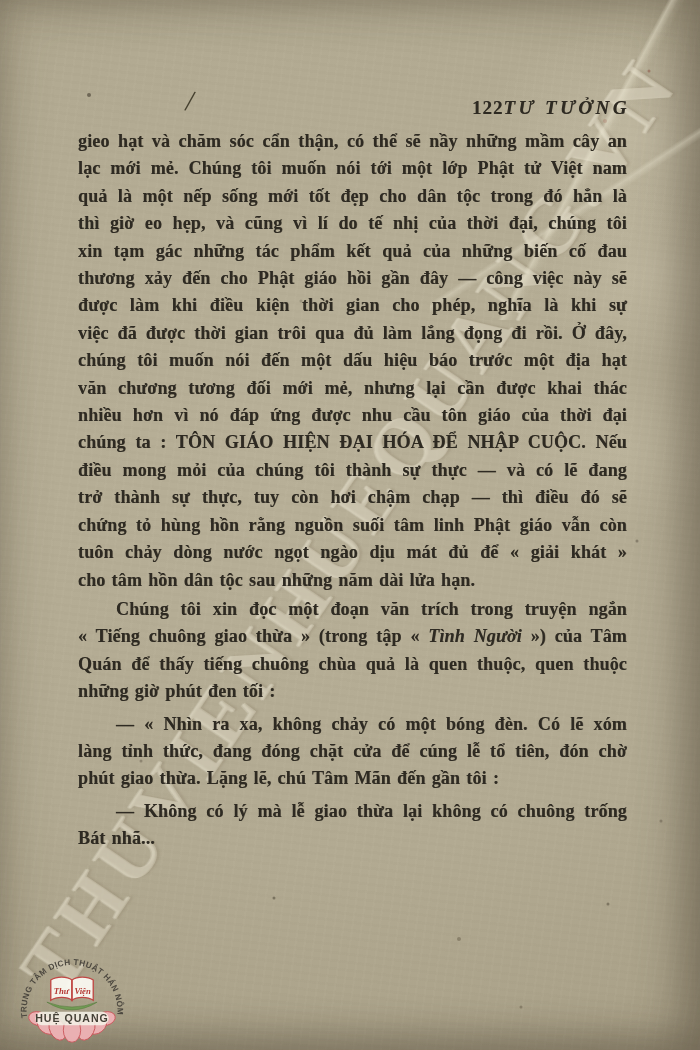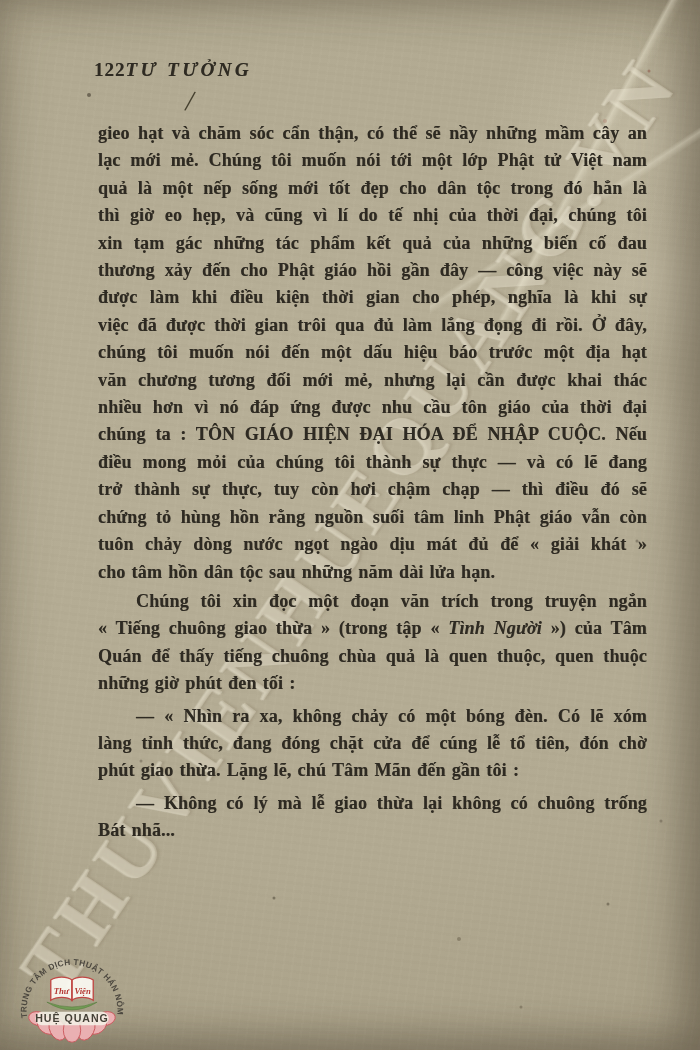--- a/index.html
+++ b/index.html
@@ -37,36 +37,35 @@
     background:transparent;
     box-shadow:
       88px 94px 0 1px rgba(55,48,36,0.55), 273px 897px 0 0.5px rgba(55,48,36,0.45),
       607px 903px 0 0.5px rgba(55,48,36,0.4), 458px 938px 0 1px rgba(70,60,44,0.35),
       648px 70px 0 0.5px rgba(120,40,30,0.35), 636px 540px 0 0.5px rgba(55,48,36,0.35),
       140px 760px 0 0.5px rgba(55,48,36,0.3), 520px 1006px 0 0.5px rgba(75,65,48,0.35),
       300px 300px 0 0.5px rgba(55,48,36,0.22), 660px 820px 0 0.5px rgba(55,48,36,0.3),
       210px 520px 0 0.5px rgba(55,48,36,0.22), 604px 120px 0 1px rgba(150,60,50,0.2);
   }
   .header {
-    position:absolute; top:59px; left:94px; width:549px;
-    display:flex; justify-content:flex-start; align-items:baseline;
+    position:absolute; top:59px; left:81px; width:549px;
+    display:flex; justify-content:flex-end; align-items:baseline;
     color:#2e2a22;
   }
   .pagenum { font:700 19px "Liberation Serif", serif; letter-spacing:1px;
     text-shadow:0.3px 0.4px 0.5px rgba(45,40,30,0.55); }
   .journal { font:700 19px "Liberation Serif", serif; font-style:italic; letter-spacing:3.5px;
-    text-shadow:0.3px 0.4px 0.5px rgba(45,40,30,0.55); }
+    text-shadow:0.3px 0.4px 0.5px rgba(45,40,30,0.55);margin-top:38px; }
   .slash { position:absolute; left:186px; top:84px; font:400 30px "Liberation Serif", serif;
     color:#45402f; transform:rotate(10deg); }
   .body {
-    position:absolute; left:78px; top:120px; width:549px;
+    position:absolute; left:78px; top:128px; width:549px;
     font:700 18px/27.4px "Liberation Serif", serif;
     color:#2e2a22; letter-spacing:0.15px; word-spacing:1.5px;
     text-shadow:0.35px 0.45px 0.55px rgba(45,40,30,0.5);
-    margin-left:20px;
   }
   .line { text-align:justify; text-align-last:justify; }
   .line.last { text-align-last:left; }
   .line.indent { padding-left:38px; }
   .para.p1 { margin-top:2px; }
   .para.p2, .para.p3 { margin-top:5px; }
   .line i { }
   .stamp { position:absolute; left:17px; top:944px; width:110px; height:99px; opacity:0.93; }
 </style>
 </head>

